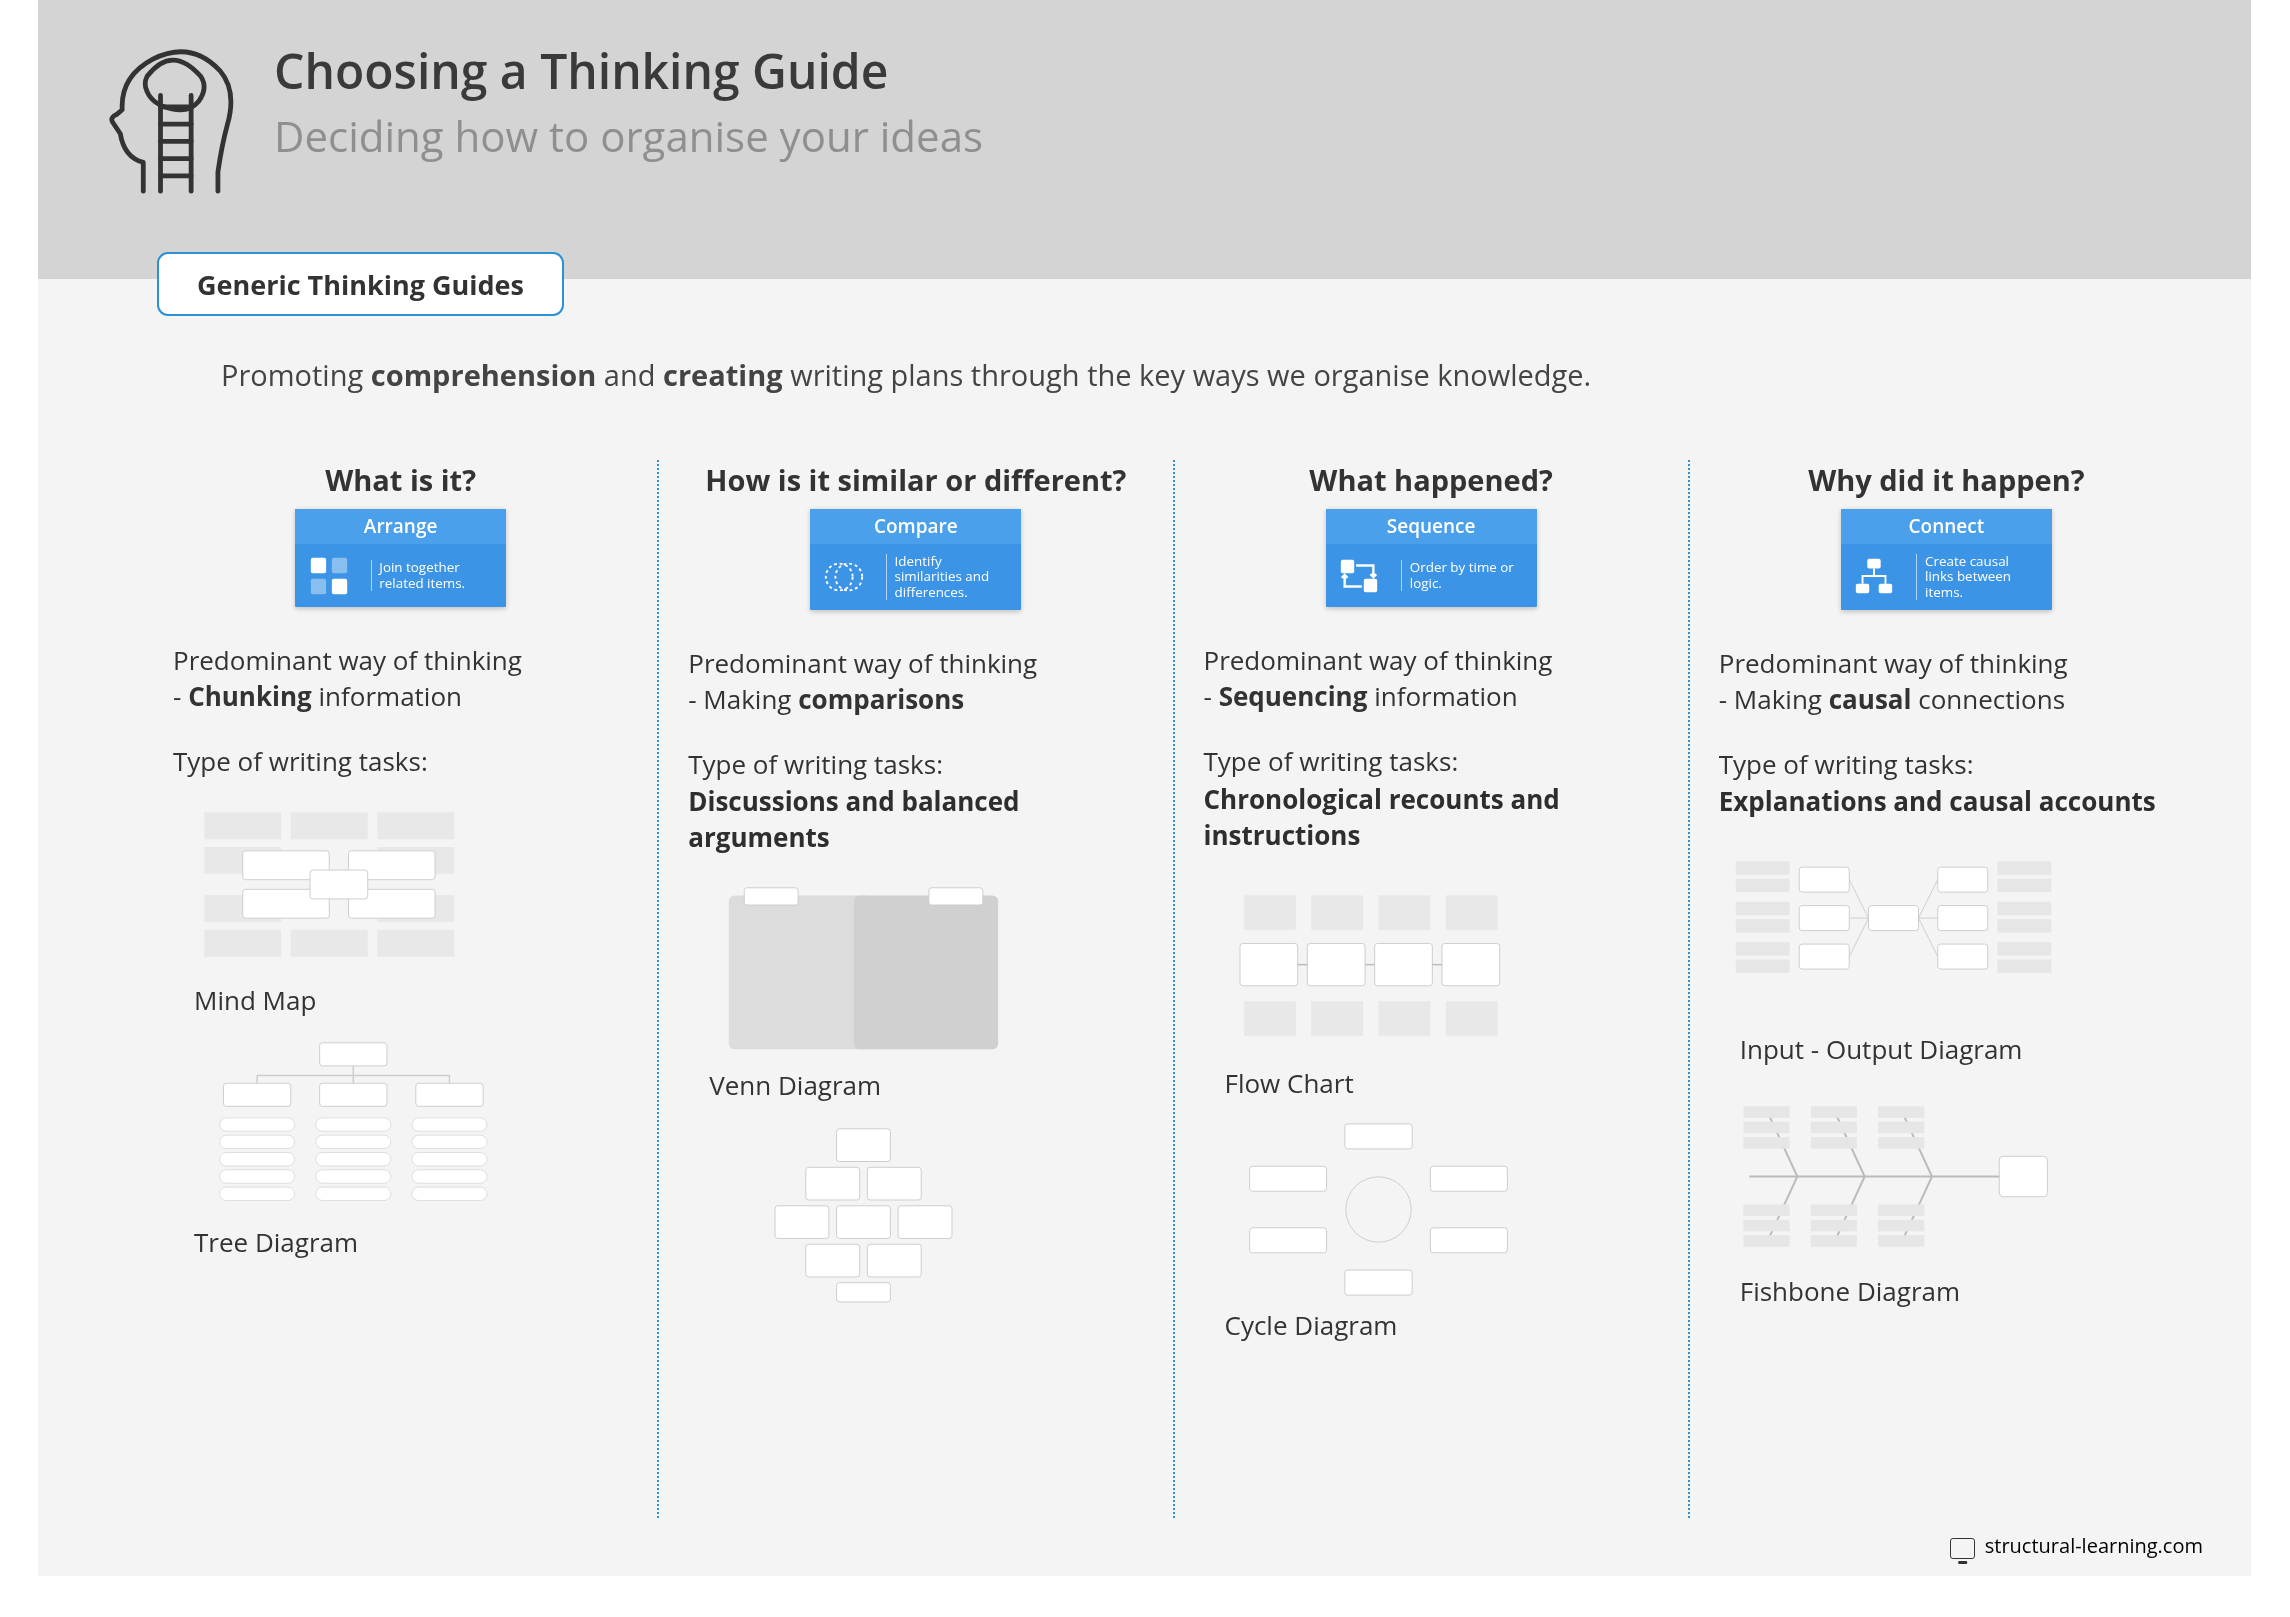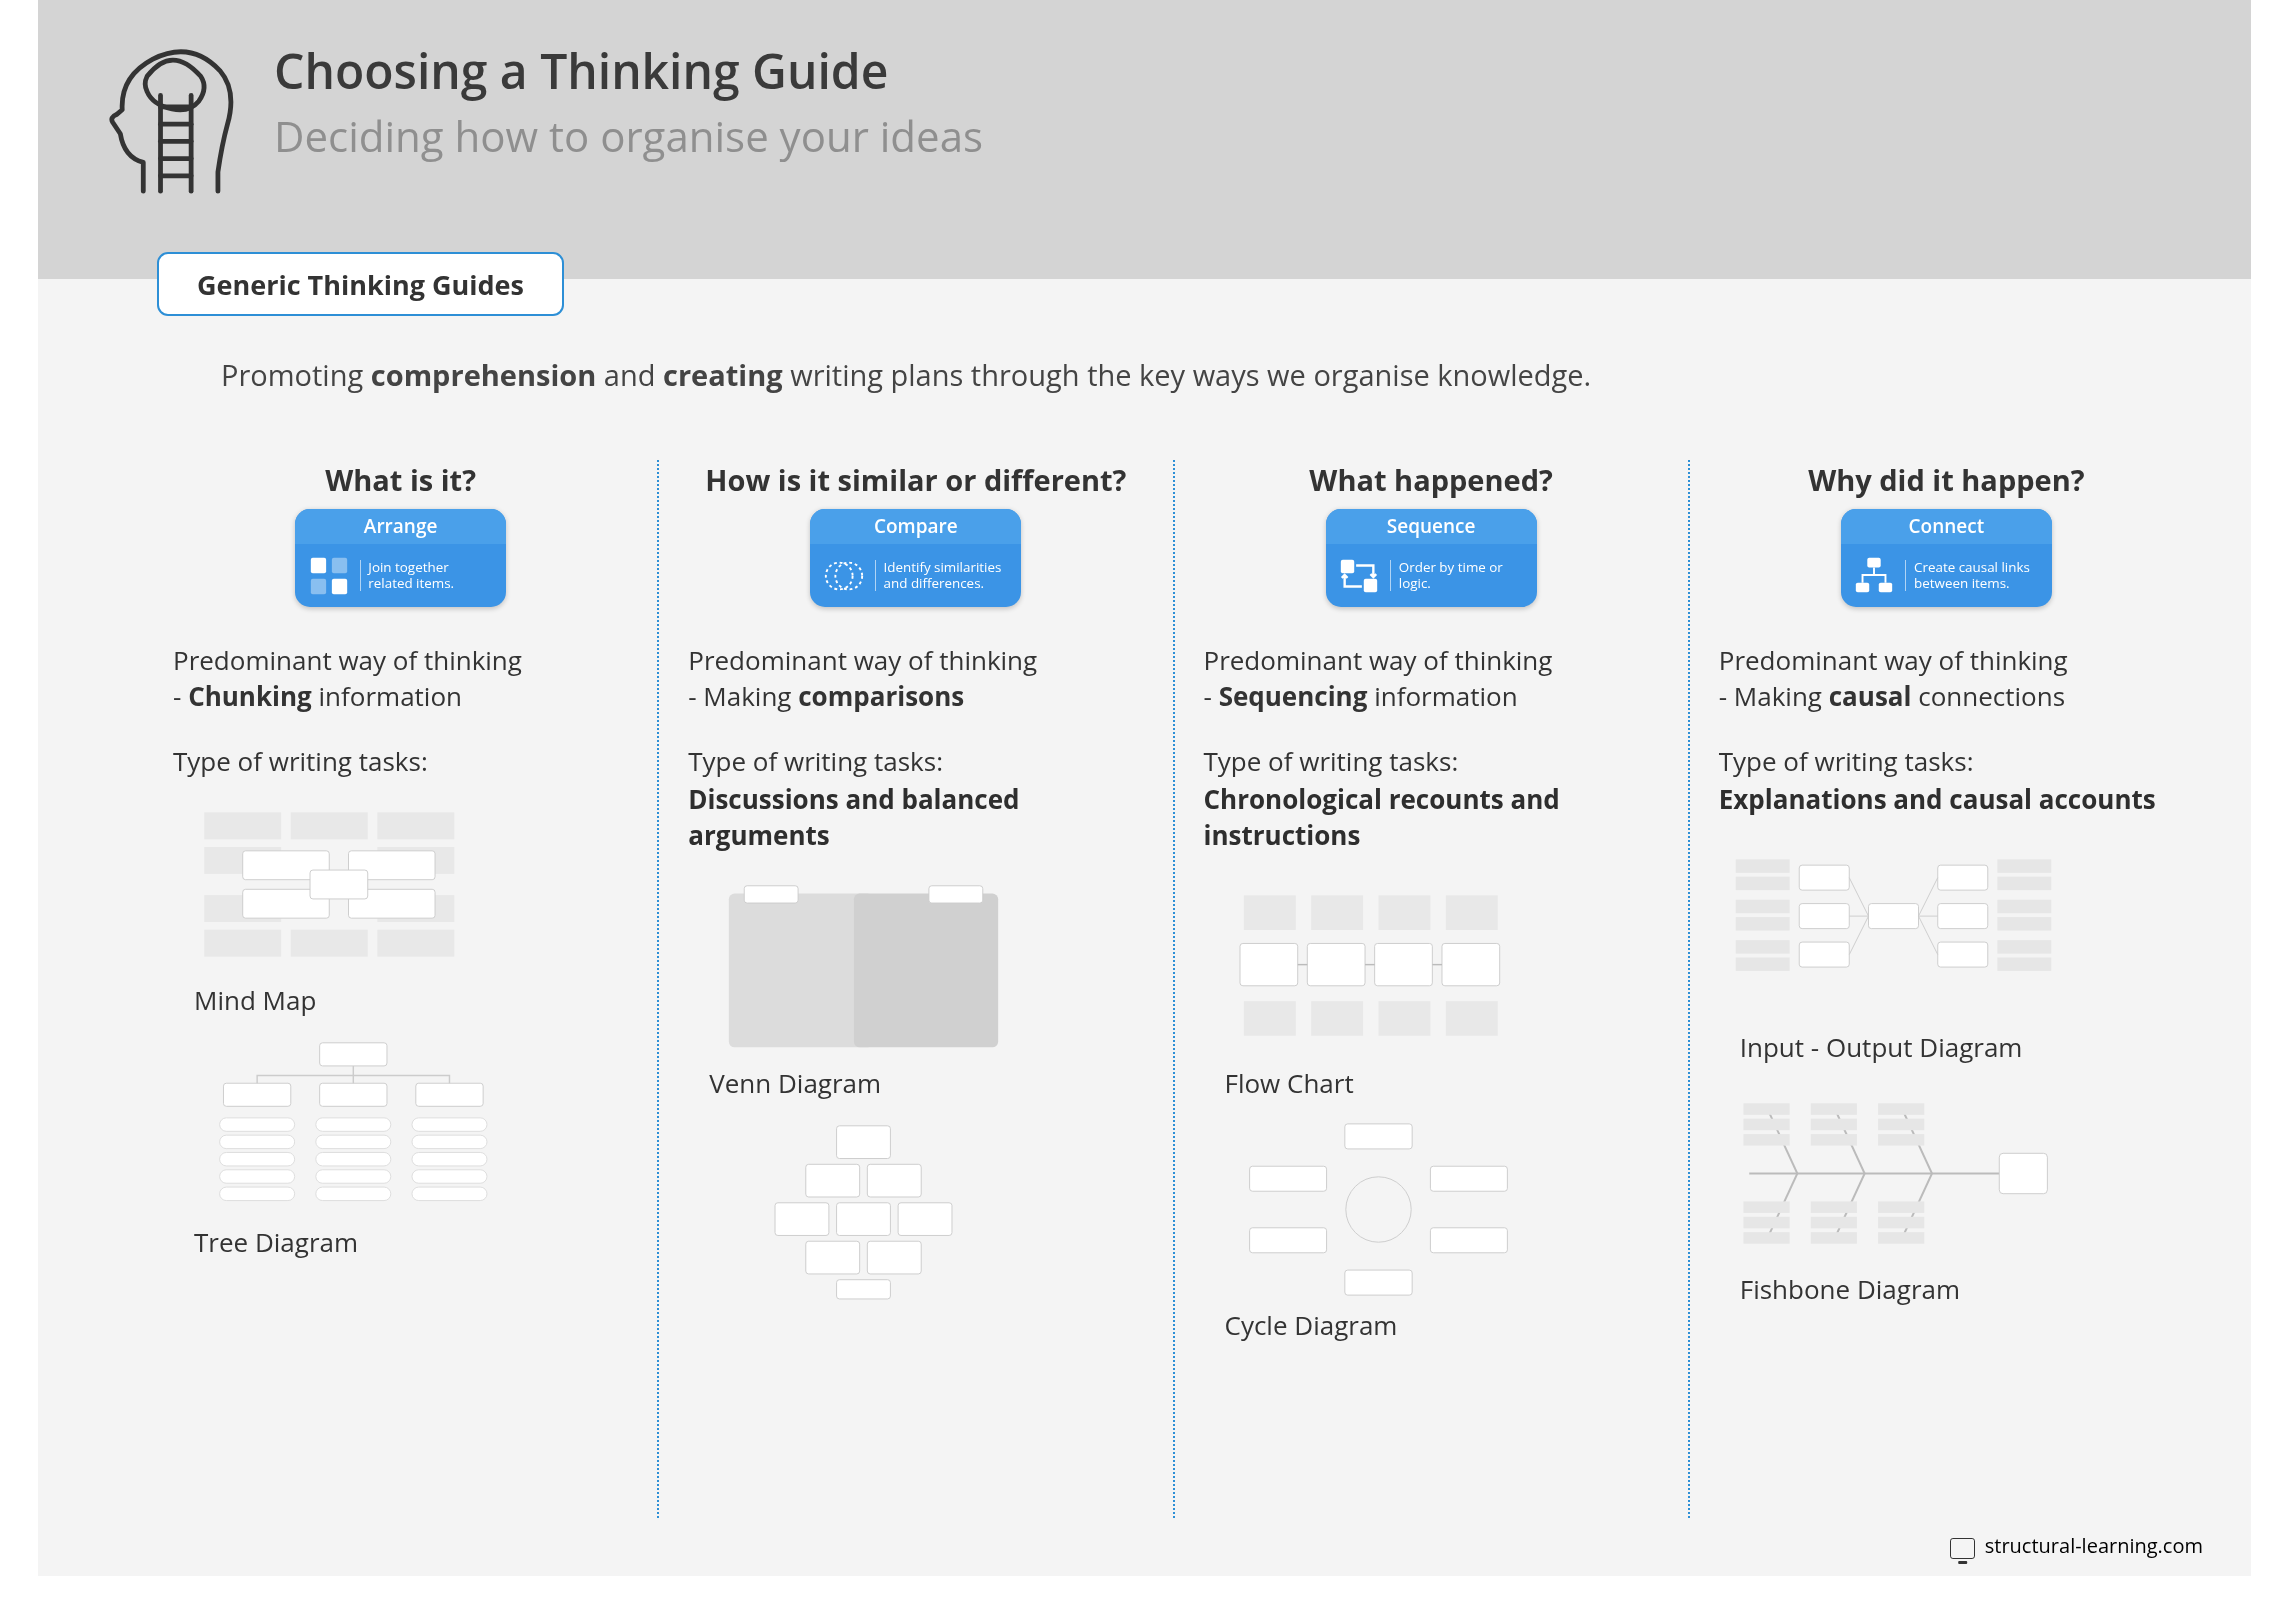--- a/index.html
+++ b/index.html
@@ -76,35 +76,35 @@
     font-size: 29px;
     font-weight: 700;
     color: #333;
     margin-bottom: 9.6px;
   }
   .bluecard {
     width: 211px;
     margin: 0 auto 35px auto;
     background: #3b94e6;
     color: #fff;
-    border-radius: 15px;
+    border-radius: 1px;
     overflow: hidden;
     box-shadow: 0 1.9px 5.8px rgba(0,0,0,.2);
   }
   .bluecard .bc-title {
     text-align: center;
     font-size: 19px;
     font-weight: 600;
     padding: 4.8px 0;
     background: #4aa0ea;
   }
   .bluecard .bc-body {
     display: flex;
     align-items: center;
-    gap: 9px;
+    gap: 20px;
     padding: 9.6px 11.5px;
     font-size: 13.4px;
     line-height: 1.15;
   }
   .bc-body .bc-icon {
     flex: 0 0 44px; height: 44px;
     display:flex; align-items:center; justify-content:center;
   }
   .bc-body .bc-text { flex:1; border-left: 1px solid rgba(255,255,255,.6); padding-left:7.7px; }
   .think {

